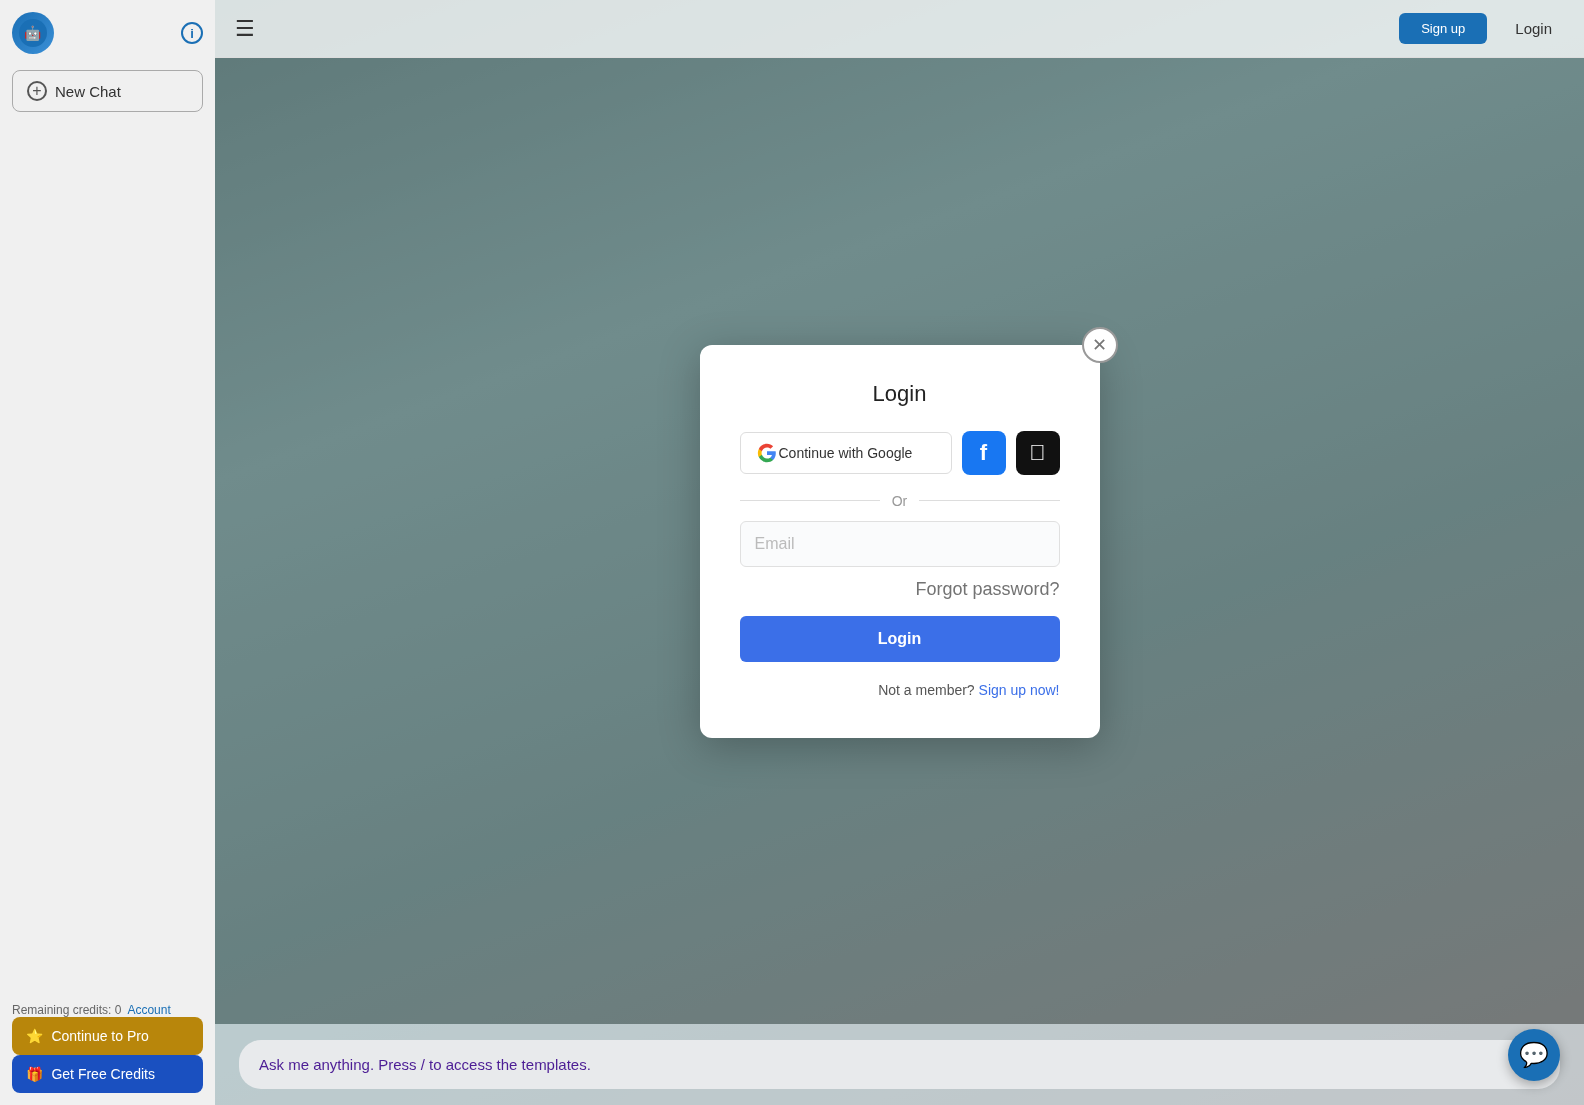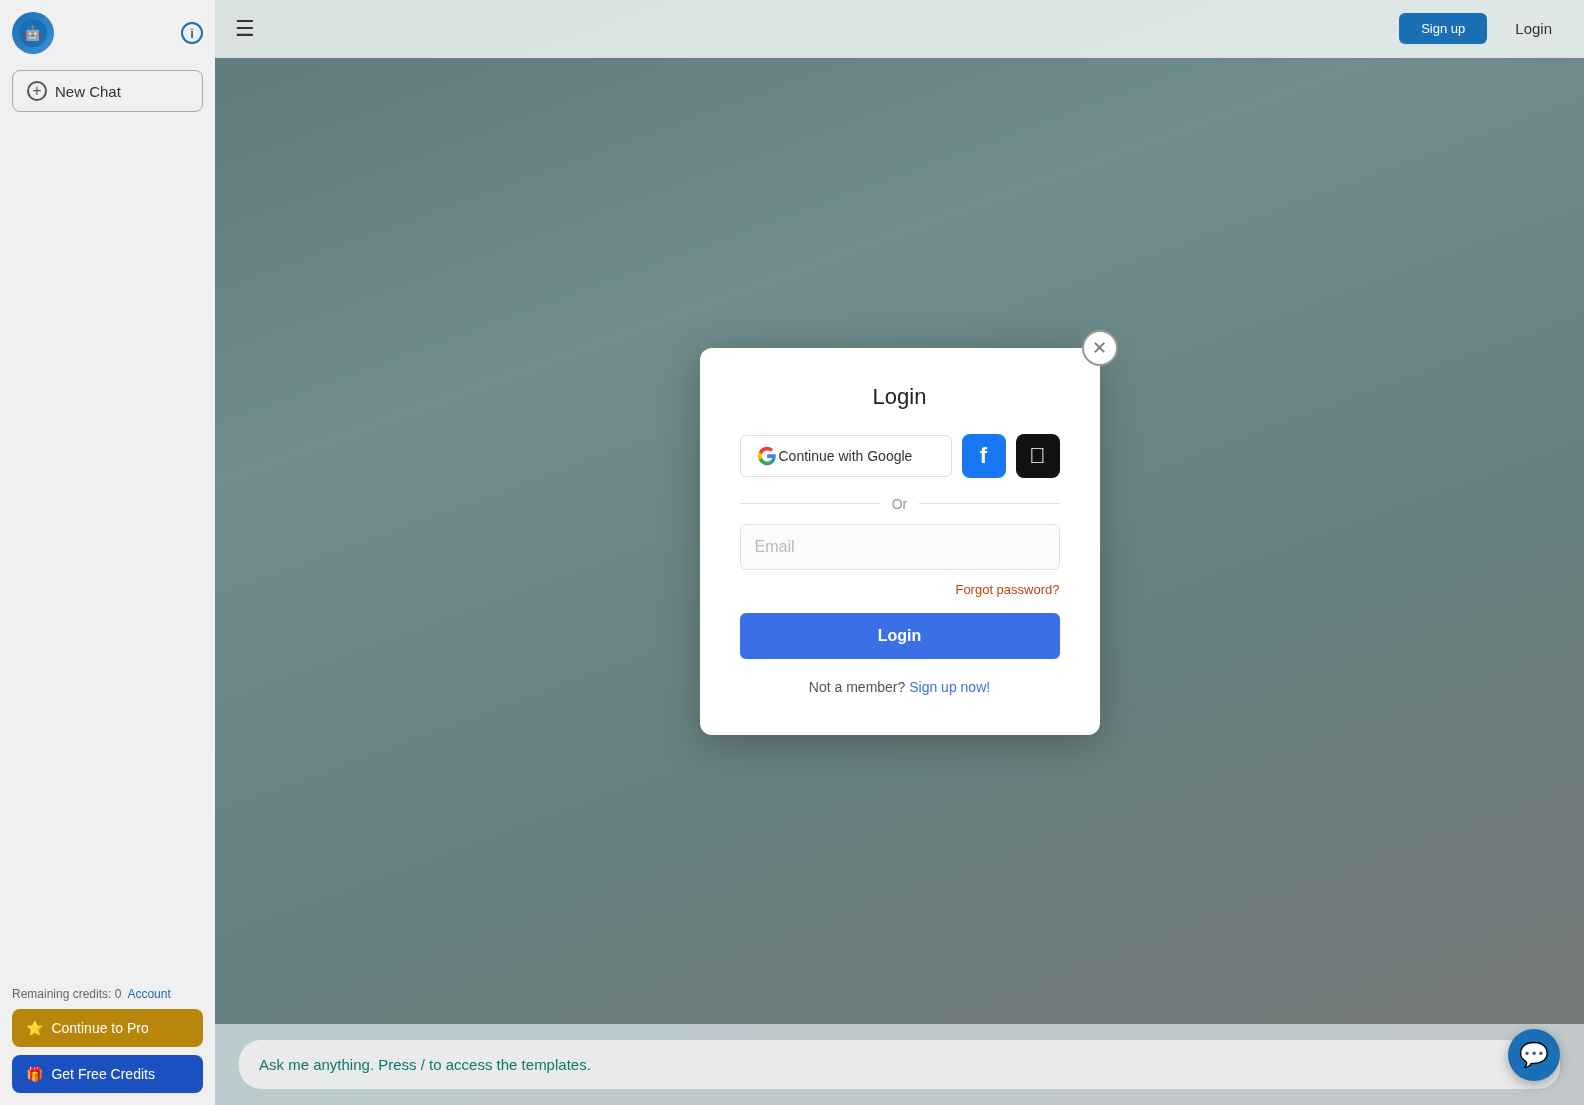--- a/index.html
+++ b/index.html
@@ -82,21 +82,20 @@
       align-items: center;
       justify-content: center;
       font-size: 16px;
       color: #555;
       line-height: 1;
     }
     .sidebar-bottom {
       margin-top: auto;
       display: flex;
       flex-direction: column;
-      gap: 8px;
     }
     .credits-row {
       display: flex;
       align-items: center;
       gap: 6px;
       font-size: 12px;
       color: #666;
     }
     .credits-link {
       color: #1a6fb5;
@@ -332,59 +331,59 @@
       cursor: pointer;
       color: #aaa;
       font-size: 18px;
     }
     .forgot-row {
       display: flex;
       justify-content: flex-end;
       margin-bottom: 16px;
     }
     .forgot-link {
-      color: #c2410c;
-      font-size: 13px;
+      color: #737373;
+      font-size: 18px;
       cursor: pointer;
       text-decoration: none;
     }
     .login-btn {
       width: 100%;
       background: #3b6fe8;
       color: white;
       border: none;
       border-radius: 6px;
       padding: 14px;
       font-size: 16px;
       font-weight: 600;
       cursor: pointer;
       margin-bottom: 20px;
     }
     .signup-row {
-      text-align: center;
+      text-align: right;
       font-size: 14px;
       color: #555;
     }
     .signup-link {
       color: #3b6fe8;
       cursor: pointer;
       text-decoration: none;
     }
 
     
     .bottom-bar {
       padding: 16px 24px;
       background: rgba(220,225,230,0.7);
     }
     .chat-input-box {
       background: #e8eaec;
       border-radius: 22px;
       padding: 16px 20px;
       font-size: 15px;
-      color: #0f766e;
+      color: #4c1d95;
     }
 
     
     .chat-widget {
       position: absolute;
       bottom: 24px;
       right: 24px;
       width: 52px;
       height: 52px;
       border-radius: 50%;

